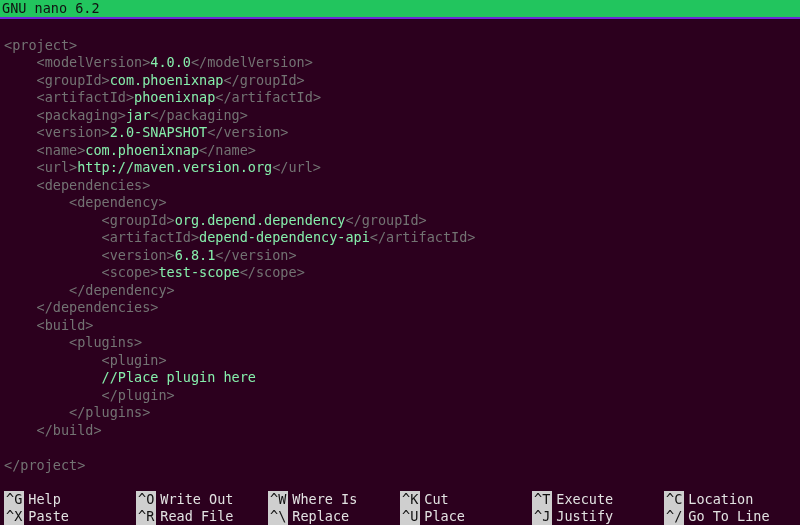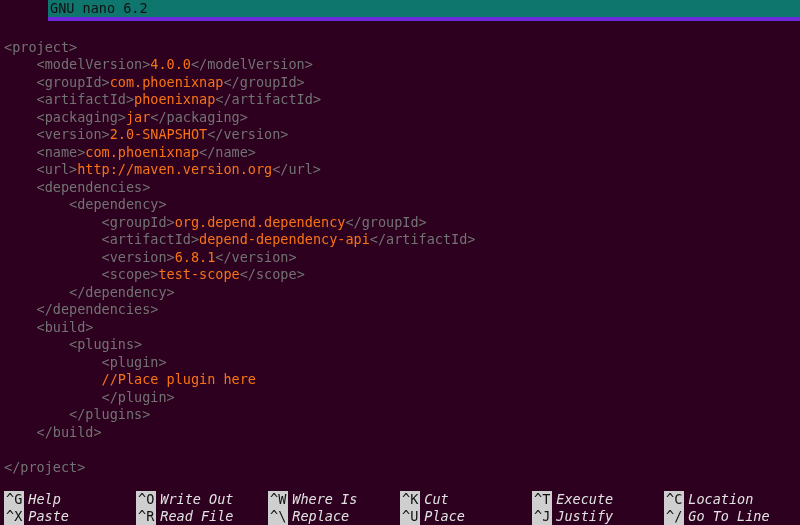--- a/index.html
+++ b/index.html
@@ -7,44 +7,43 @@
     padding: 0;
     background: #2c001e;
     font-family: "DejaVu Sans Mono", "Ubuntu Mono", monospace;
     font-size: 13.5px;
     color: #e2e2e2;
     width: 800px;
     height: 525px;
     overflow: hidden;
   }
   .header {
-    background: #0f766e;
+    background: #22c55e;
     color: #111;
     height: 17px;
     line-height: 17px;
     display: flex;
     padding: 0 2px;
-    border-bottom: 4px solid #6d28d9;
-    margin-left: 48px;
+    border-bottom: 2px solid #6d28d9;
   }
   .header .left {
     flex: 0 0 auto;
   }
   .header .center {
     flex: 1 1 auto;
     text-align: center;
     padding-left:80px;
   }
   .editor {
     padding: 0 4px;
     line-height: 17.5px;
     white-space: pre;
   }
   .tag   { color: #737373; } 
-  .text  { color: #f97316; }
+  .text  { color: #86efac; }
   .footer {
     position: absolute;
     bottom: 0;
     left: 0;
     width: 100%;
     line-height: 17px;
   }
   .footer-row {
     display: flex;
     padding: 0 4px;
@@ -54,21 +53,21 @@
     display: flex;
     align-items: center;
   }
   .key {
     background: #cfcfcf;
     color: #111;
     padding: 0 2px;
     margin-right: 4px;
     display: inline-block;
   }
-  .lbl { color: #e2e2e2; font-style: italic; }
+  .lbl { color: #e2e2e2; }
 </style>
 </head>
 <body>
 
 <div class="header">
   <div class="left">GNU nano 6.2</div>
 </div>
 
 <div class="editor">
 <span class="tag">&lt;project&gt;</span>

